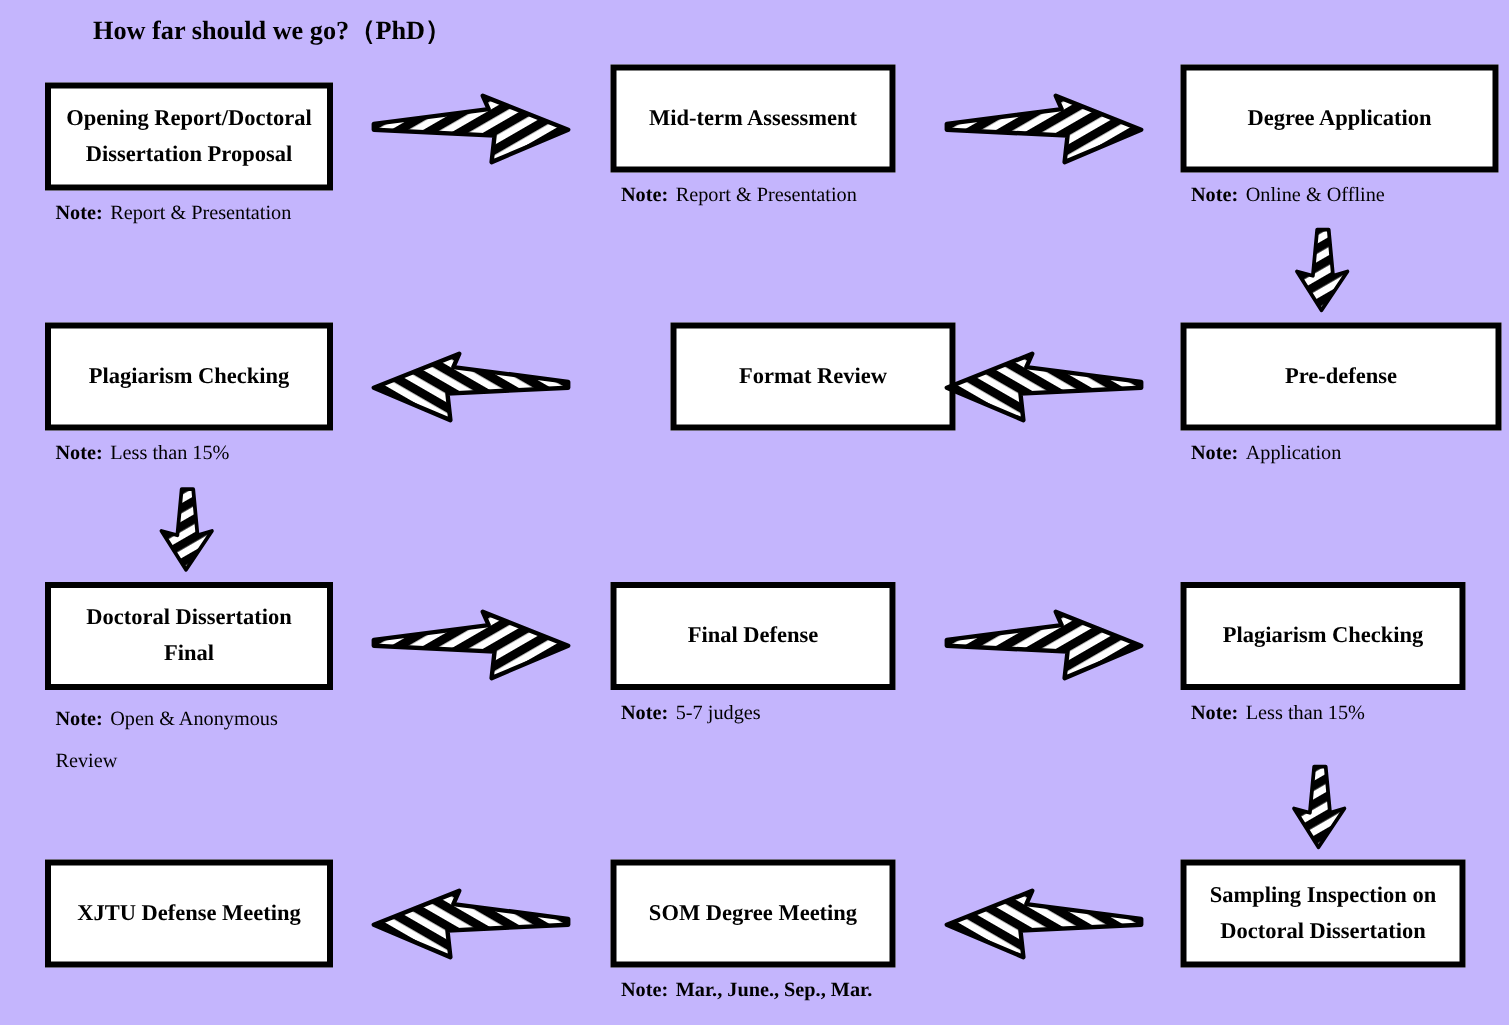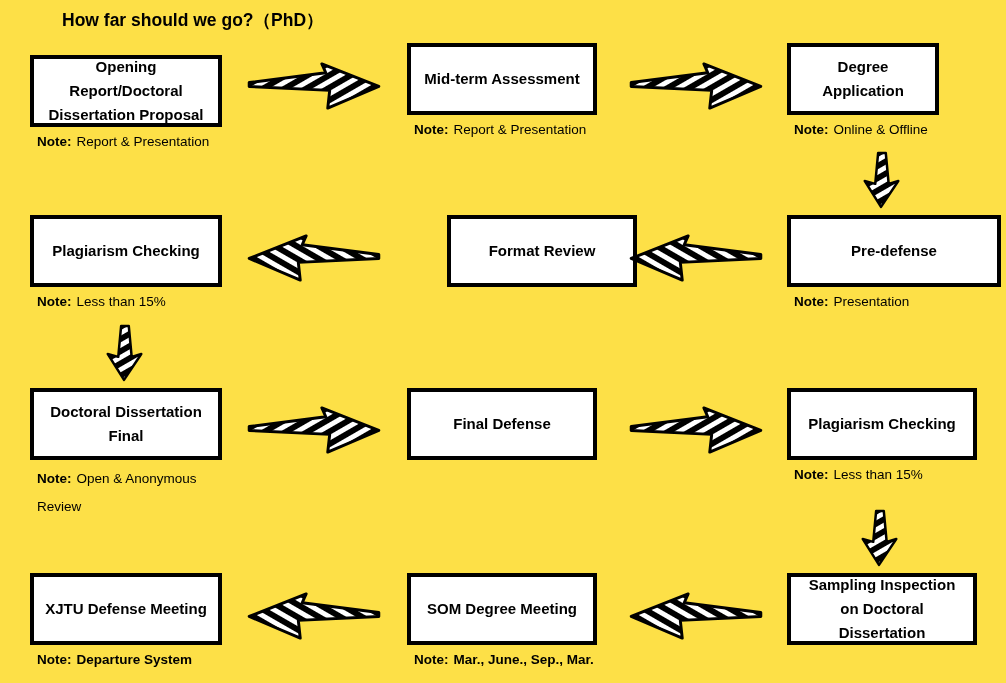--- a/index.html
+++ b/index.html
@@ -1,21 +1,21 @@
 <!DOCTYPE html>
 <html><head>
 <meta charset="utf-8">
 <style>
   html, body { margin: 0; padding: 0; background: #ffffff; }
   .canvas {
     position: relative;
     width: 1006px;
     height: 683px;
-    background: #fde047;
-    font-family: Liberation Sans, sans-serif;
+    background: #c4b5fd;
+    font-family: Liberation Serif, serif;
     color: #000000;
     overflow: hidden;
   }
   .page-title {
     position: absolute;
     left: 62px;
     top: 8px;
     font-size: 17.5px;
     font-weight: bold;
     white-space: nowrap;
@@ -82,21 +82,21 @@
     </div>
     <div class="note">
       <span class="note-prefix">Note:</span><span class="note-text">Report &amp; Presentation</span>
     </div>
   </div>
 
   <svg class="arrow" style="left:627px; top:58px;" width="138" height="54" viewBox="0 0 140 55">
     <path d="M4,25 L82,15 L78,6 L136,29 L84,51 L86,33 L4,29 Z" fill="url(#hatch)" stroke="#000" stroke-width="3" stroke-linejoin="round"></path>
   </svg>
 
-  <div class="cell" style="left:787px; top:43px; width:152px;">
+  <div class="cell" style="left:787px; top:43px; width:212px;">
     <div class="box">
       <span>Degree Application</span>
     </div>
     <div class="note">
       <span class="note-prefix">Note:</span><span class="note-text">Online &amp; Offline</span>
     </div>
   </div>
 
   <svg class="arrow" style="left:857px; top:150px;" width="48" height="60" viewBox="0 0 50 62">
     <path d="M22,3 L30,3 L33,35 L43,32 L25,59 L8,32 L19,35 Z" fill="url(#hatch)" stroke="#000" stroke-width="2.6" stroke-linejoin="round"></path>
@@ -123,21 +123,21 @@
 
   <svg class="arrow flip" style="left:627px; top:230px;" width="138" height="54" viewBox="0 0 140 55">
     <path d="M4,25 L82,15 L78,6 L136,29 L84,51 L86,33 L4,29 Z" fill="url(#hatch)" stroke="#000" stroke-width="3" stroke-linejoin="round"></path>
   </svg>
 
   <div class="cell" style="left:787px; top:215px; width:214px;">
     <div class="box">
       <span>Pre-defense</span>
     </div>
     <div class="note">
-      <span class="note-prefix">Note:</span><span class="note-text">Presentation</span>
+      <span class="note-prefix">Note:</span><span class="note-text">Application</span>
     </div>
   </div>
 
   <svg class="arrow" style="left:100px; top:322px;" width="48" height="62" viewBox="0 0 50 62">
     <path d="M22,3 L30,3 L33,35 L43,32 L25,59 L8,32 L19,35 Z" fill="url(#hatch)" stroke="#000" stroke-width="2.6" stroke-linejoin="round"></path>
   </svg>
 
   <div class="cell" style="left:30px; top:388px; width:192px;">
     <div class="box">
       <span>Doctoral Dissertation Final</span>
@@ -148,20 +148,23 @@
   </div>
 
   <svg class="arrow" style="left:245px; top:402px;" width="138" height="54" viewBox="0 0 140 55">
     <path d="M4,25 L82,15 L78,6 L136,29 L84,51 L86,33 L4,29 Z" fill="url(#hatch)" stroke="#000" stroke-width="3" stroke-linejoin="round"></path>
   </svg>
 
   <div class="cell" style="left:407px; top:388px; width:190px;">
     <div class="box">
       <span>Final Defense</span>
     </div>
+    <div class="note">
+      <span class="note-prefix">Note:</span><span class="note-text">5-7 judges</span>
+    </div>
   </div>
 
   <svg class="arrow" style="left:627px; top:402px;" width="138" height="54" viewBox="0 0 140 55">
     <path d="M4,25 L82,15 L78,6 L136,29 L84,51 L86,33 L4,29 Z" fill="url(#hatch)" stroke="#000" stroke-width="3" stroke-linejoin="round"></path>
   </svg>
 
   <div class="cell" style="left:787px; top:388px; width:190px;">
     <div class="box">
       <span>Plagiarism Checking</span>
     </div>
@@ -171,23 +174,20 @@
   </div>
 
   <svg class="arrow" style="left:855px; top:508px;" width="48" height="60" viewBox="0 0 50 62">
     <path d="M22,3 L30,3 L33,35 L43,32 L25,59 L8,32 L19,35 Z" fill="url(#hatch)" stroke="#000" stroke-width="2.6" stroke-linejoin="round"></path>
   </svg>
 
   <div class="cell" style="left:30px; top:573px; width:192px;">
     <div class="box">
       <span>XJTU Defense Meeting</span>
     </div>
-    <div class="note bold-all">
-      <span class="note-prefix">Note:</span><span class="note-text">Departure System</span>
-    </div>
   </div>
 
   <svg class="arrow flip" style="left:245px; top:588px;" width="138" height="54" viewBox="0 0 140 55">
     <path d="M4,25 L82,15 L78,6 L136,29 L84,51 L86,33 L4,29 Z" fill="url(#hatch)" stroke="#000" stroke-width="3" stroke-linejoin="round"></path>
   </svg>
 
   <div class="cell" style="left:407px; top:573px; width:190px;">
     <div class="box">
       <span>SOM Degree Meeting</span>
     </div>

